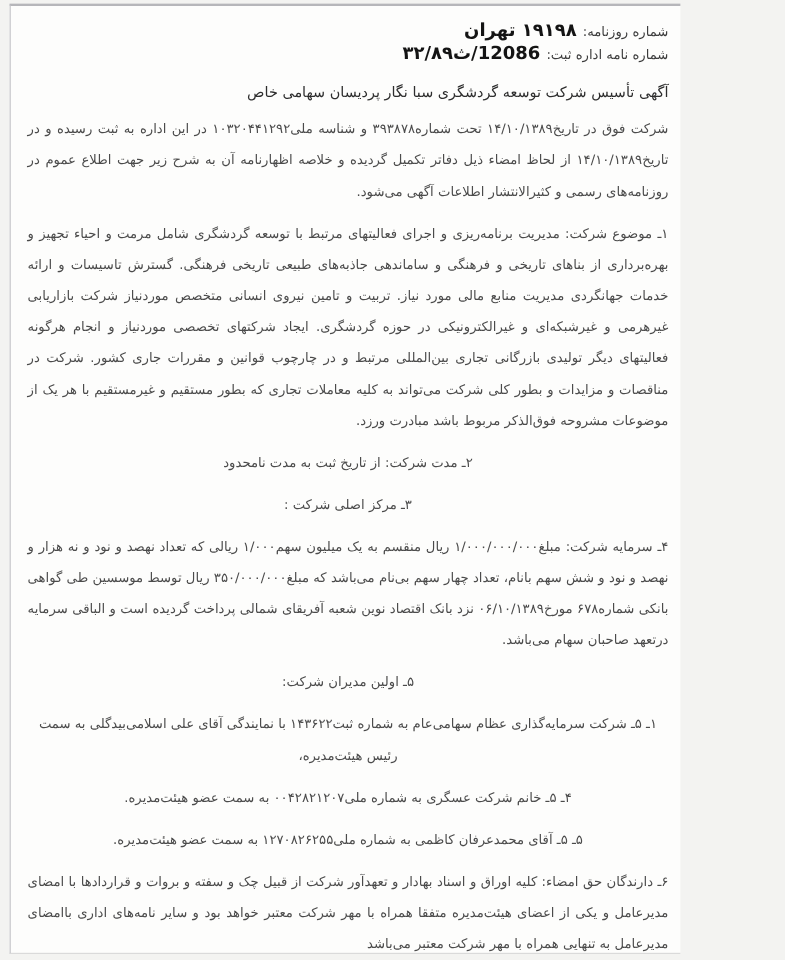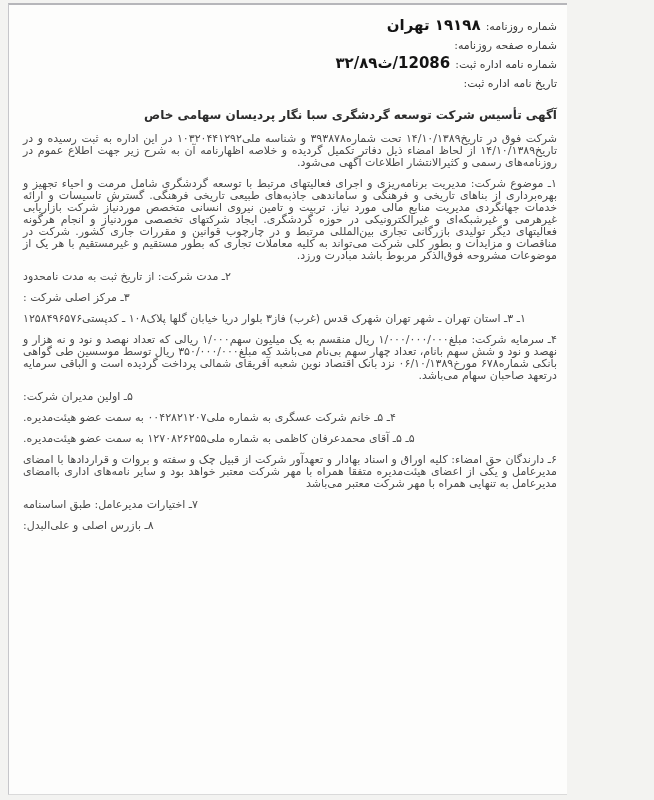--- a/index.html
+++ b/index.html
@@ -21,62 +21,54 @@
     direction:rtl;
     padding:11px 10px 0 14px;
   }
   
   .hrow{text-align:right;line-height:17px;}
   .hrow.gap-after{margin-bottom:13px;}
   .hlbl{font-size:11px;color:#3c3c3c;}
   .hval{font-size:15px;font-weight:bold;color:#141414;letter-spacing:0.2px;}
   
   .doc-title{
-    font-size:12px;font-weight:bold;color:#2d2d2d;
+    font-size:12px;font-weight:normal;color:#2d2d2d;
     margin-top:15px;text-align:right;line-height:17px;
   }
   .para{
     font-size:11px;color:#4b4b4b;
-    line-height:12px;margin-top:9px;
+    line-height:26px;margin-top:9px;
     text-align:justify;
   }
-  .para.single{text-align:left;}
+  .para.single{text-align:center;}
 </style>
 </head>
 <body>
 
 <div class="page">
   <div class="inner">
 
     <div class="hrow">
       <span class="hlbl">شماره روزنامه:</span>
       <span class="hval">۱۹۱۹۸ تهران</span>
     </div>
     <div class="hrow">
-      <span class="hlbl">شماره صفحه روزنامه:</span>
-      <span class="hval"></span>
-    </div>
-    <div class="hrow">
       <span class="hlbl">شماره نامه اداره ثبت:</span>
       <span class="hval">12086/ث۳۲/۸۹</span>
-    </div>
-    <div class="hrow">
-      <span class="hlbl">تاریخ نامه اداره ثبت:</span>
-      <span class="hval"></span>
     </div>
 
     <div class="doc-title">آگهی تأسیس شرکت توسعه گردشگری سبا نگار پردیسان سهامی خاص</div>
 
     <div class="para">شرکت فوق در تاریخ۱۴/۱۰/۱۳۸۹ تحت شماره۳۹۳۸۷۸ و شناسه ملی۱۰۳۲۰۴۴۱۲۹۲ در این اداره به ثبت رسیده و در تاریخ۱۴/۱۰/۱۳۸۹ از لحاظ امضاء ذیل دفاتر تکمیل گردیده و خلاصه اظهارنامه آن به شرح زیر جهت اطلاع عموم در روزنامه‌های رسمی و کثیرالانتشار اطلاعات آگهی می‌شود.</div>
     <div class="para">۱ـ موضوع شرکت: مدیریت برنامه‌ریزی و اجرای فعالیتهای مرتبط با توسعه گردشگری شامل مرمت و احیاء تجهیز و بهره‌برداری از بناهای تاریخی و فرهنگی و ساماندهی جاذبه‌های طبیعی تاریخی فرهنگی. گسترش تاسیسات و ارائه خدمات جهانگردی مدیریت منابع مالی مورد نیاز. تربیت و تامین نیروی انسانی متخصص موردنیاز شرکت بازاریابی غیرهرمی و غیرشبکه‌ای و غیرالکترونیکی در حوزه گردشگری. ایجاد شرکتهای تخصصی موردنیاز و انجام هرگونه فعالیتهای دیگر تولیدی بازرگانی تجاری بین‌المللی مرتبط و در چارچوب قوانین و مقررات جاری کشور. شرکت در مناقصات و مزایدات و بطور کلی شرکت می‌تواند به کلیه معاملات تجاری که بطور مستقیم و غیرمستقیم با هر یک از موضوعات مشروحه فوق‌الذکر مربوط باشد مبادرت ورزد.</div>
     <div class="para single">۲ـ مدت شرکت: از تاریخ ثبت به مدت نامحدود</div>
     <div class="para single">۳ـ مرکز اصلی شرکت :</div>
-    <div class="para single">۱ـ ۳ـ استان تهران ـ شهر تهران شهرک قدس (غرب) فاز۳ بلوار دریا خیابان گلها پلاک۱۰۸ ـ کدپستی۱۲۵۸۴۹۶۵۷۶</div>
     <div class="para">۴ـ سرمایه شرکت: مبلغ۱/۰۰۰/۰۰۰/۰۰۰ ریال منقسم به یک میلیون سهم۱/۰۰۰ ریالی که تعداد نهصد و نود و نه هزار و نهصد و نود و شش سهم بانام، تعداد چهار سهم بی‌نام می‌باشد که مبلغ۳۵۰/۰۰۰/۰۰۰ ریال توسط موسسین طی گواهی بانکی شماره۶۷۸ مورخ۰۶/۱۰/۱۳۸۹ نزد بانک اقتصاد نوین شعبه آفریقای شمالی پرداخت گردیده است و الباقی سرمایه درتعهد صاحبان سهام می‌باشد.</div>
     <div class="para single">۵ـ اولین مدیران شرکت:</div>
+    <div class="para single">۱ـ ۵ـ شرکت سرمایه‌گذاری عظام سهامی‌عام به شماره ثبت۱۴۳۶۲۲ با نمایندگی آقای علی اسلامی‌بیدگلی به سمت رئیس هیئت‌مدیره،</div>
     <div class="para single">۴ـ ۵ـ خانم شرکت عسگری به شماره ملی۰۰۴۲۸۲۱۲۰۷ به سمت عضو هیئت‌مدیره.</div>
     <div class="para single">۵ـ ۵ـ آقای محمدعرفان کاظمی به شماره ملی۱۲۷۰۸۲۶۲۵۵ به سمت عضو هیئت‌مدیره.</div>
     <div class="para">۶ـ دارندگان حق امضاء: کلیه اوراق و اسناد بهادار و تعهدآور شرکت از قبیل چک و سفته و بروات و قراردادها با امضای مدیرعامل و یکی از اعضای هیئت‌مدیره متفقا همراه با مهر شرکت معتبر خواهد بود و سایر نامه‌های اداری باامضای مدیرعامل به تنهایی همراه با مهر شرکت معتبر می‌باشد</div>
     <div class="para single">۷ـ اختیارات مدیرعامل: طبق اساسنامه</div>
     <div class="para single">۸ـ بازرس اصلی و علی‌البدل:</div>
 
   </div>
 </div>
 
 </body></html>

